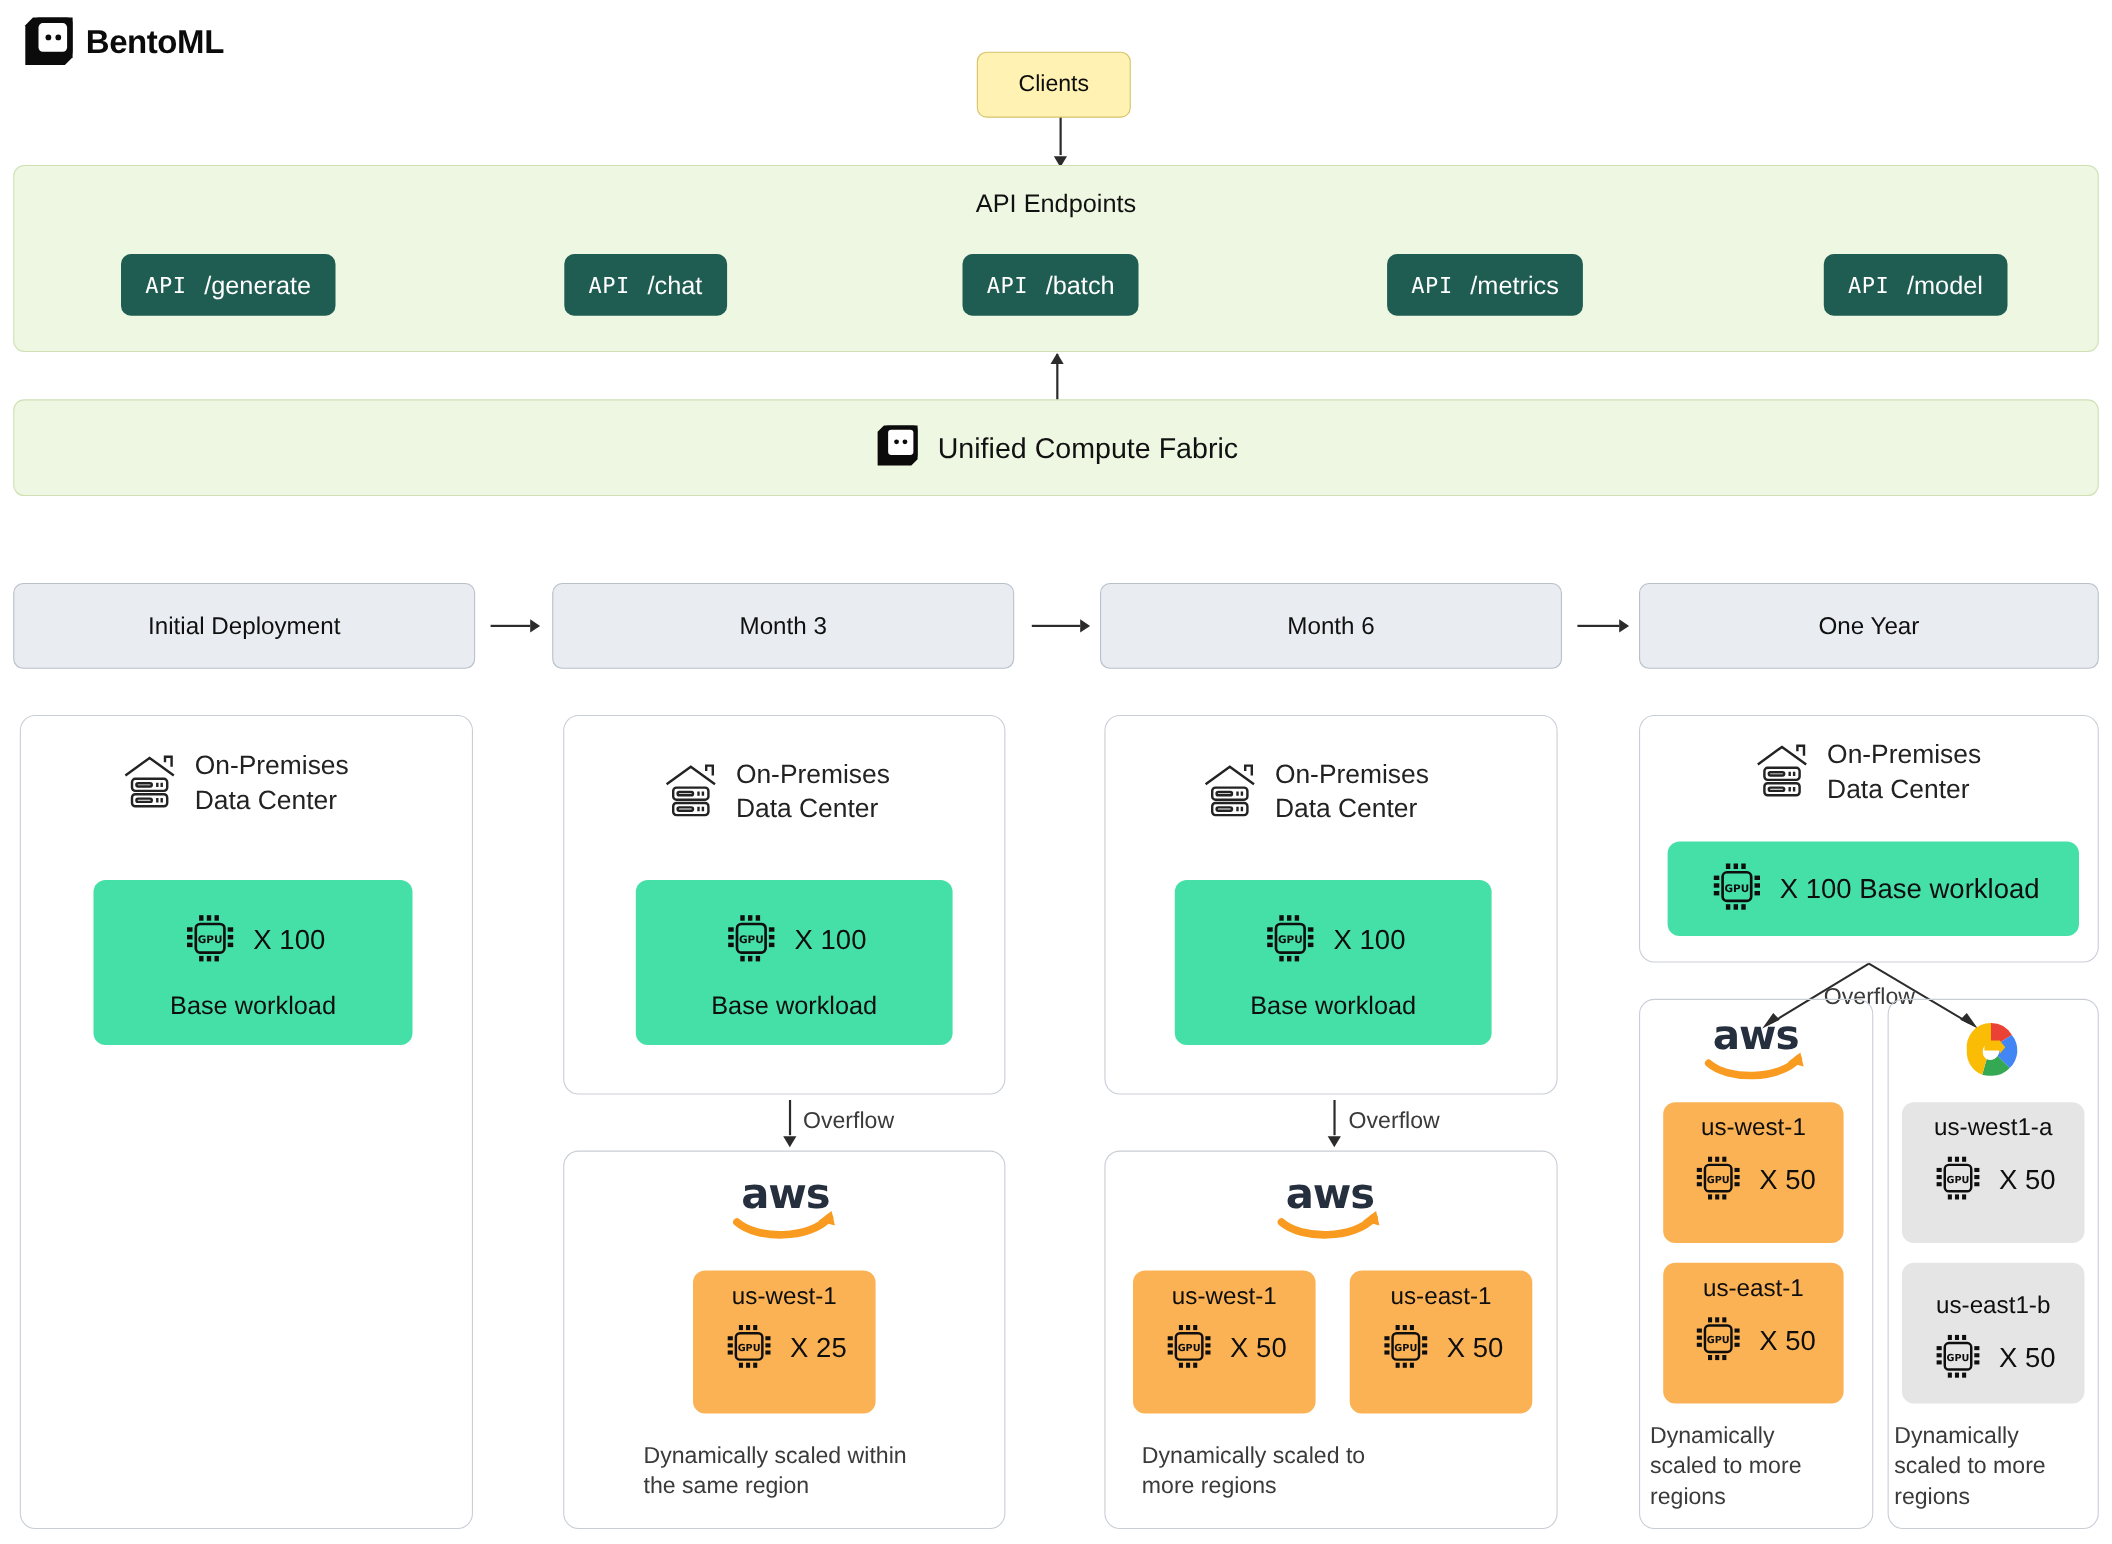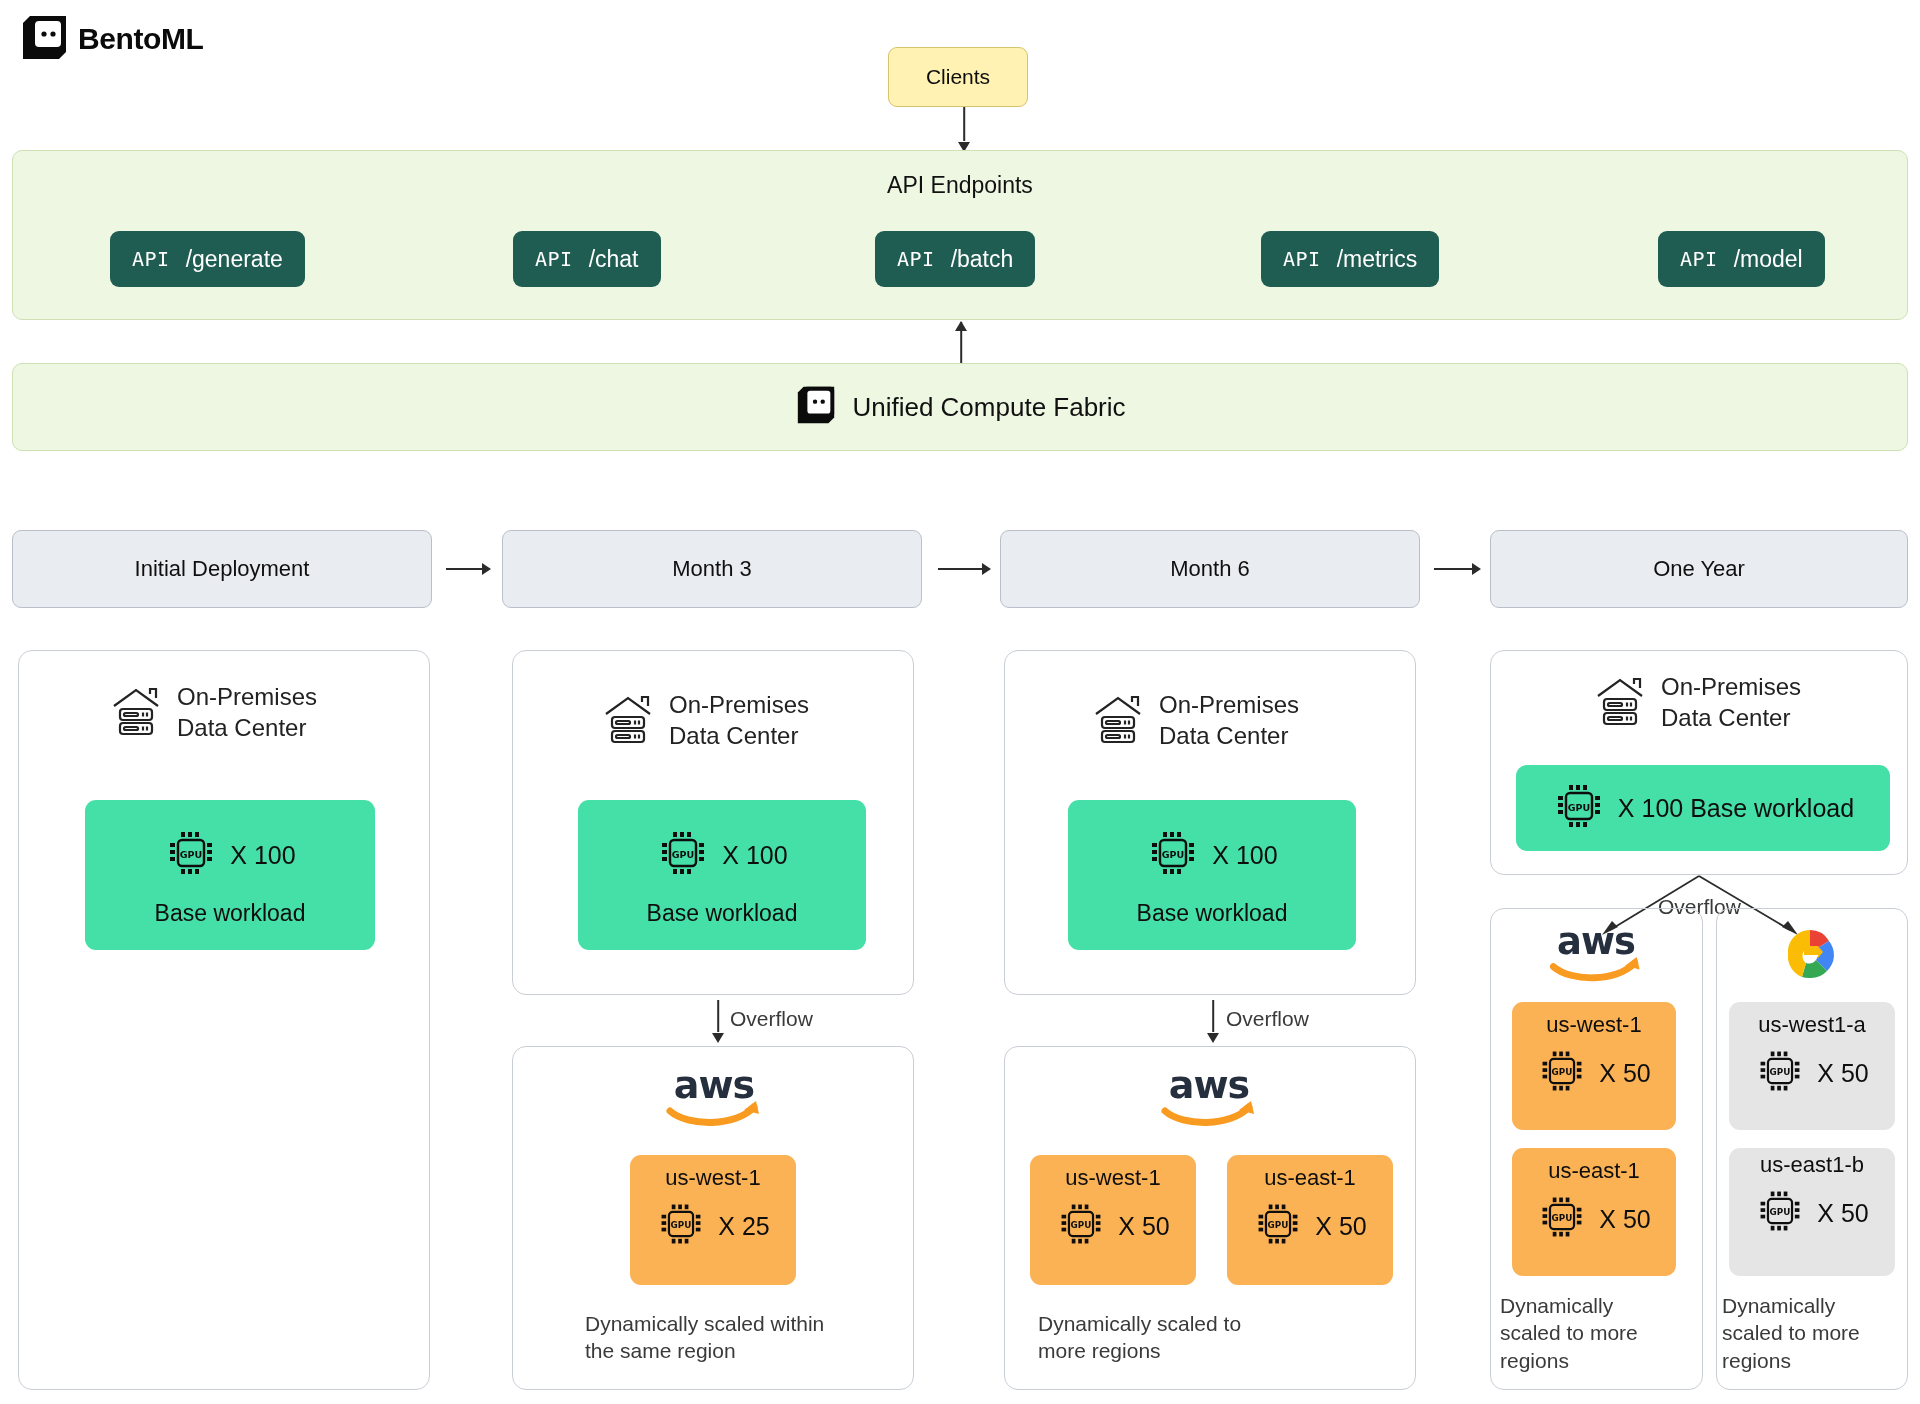--- a/index.html
+++ b/index.html
@@ -604,21 +604,21 @@
               <rect x="6" y="31" width="5" height="4"></rect>
             <rect x="43" y="17" width="5" height="4"></rect>
               <rect x="43" y="24" width="5" height="4"></rect>
               <rect x="43" y="31" width="5" height="4"></rect>
           </g>
         </svg>
       </span>
       <span class="gpu-count">X 50</span>
     </div>
   </div>
-  <div class="card card-blue" style="left:1729px; top:1148px; width:166px; height:128px; padding-top:4px;">
+  <div class="card card-blue" style="left:1729px; top:1148px; width:166px; height:128px; padding-top:26px;">
     <div class="region-name">us-east1-b</div>
     <div class="gpu-row" style="margin-top:8px;">
       <span>
         <svg width="50" height="50" viewBox="0 0 54 54" fill="none" stroke="#0e0e0e" stroke-width="2.4">
           <rect x="14" y="14" width="26" height="26" rx="4"></rect>
           <text x="27" y="31.5" font-family="DejaVu Sans, sans-serif" font-size="9.5" font-weight="bold" fill="#0e0e0e" stroke="none" text-anchor="middle">GPU</text>
           <g fill="#0e0e0e" stroke="none">
             <rect x="17" y="6" width="4" height="5"></rect>
               <rect x="24" y="6" width="4" height="5"></rect>
               <rect x="31" y="6" width="4" height="5"></rect>

